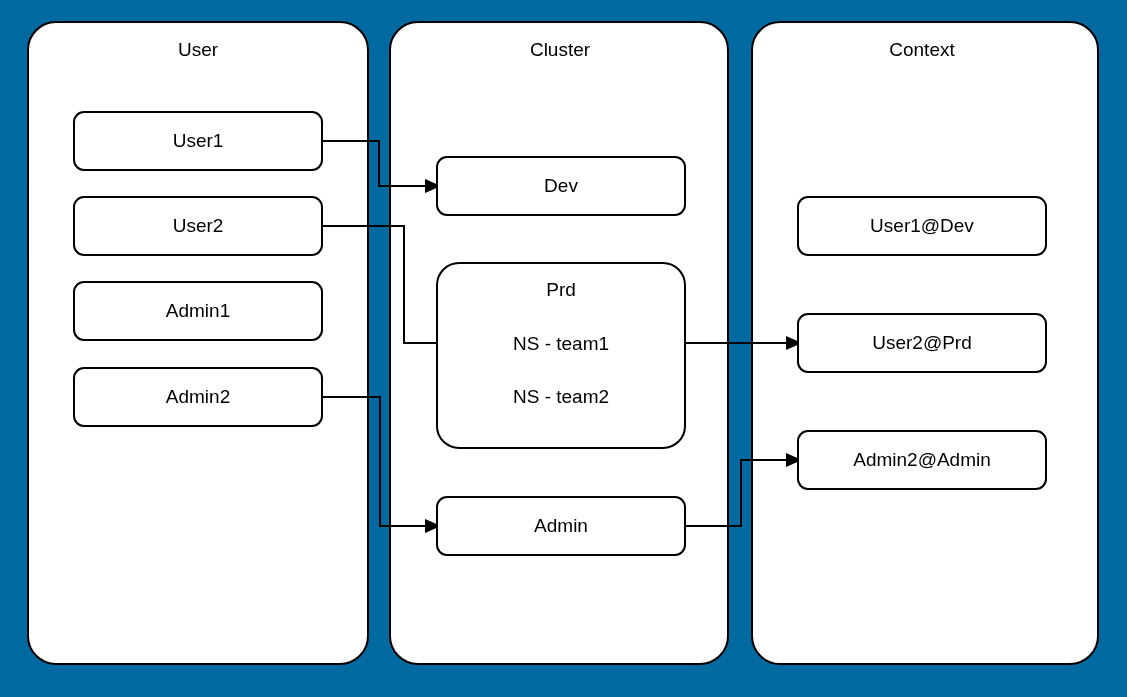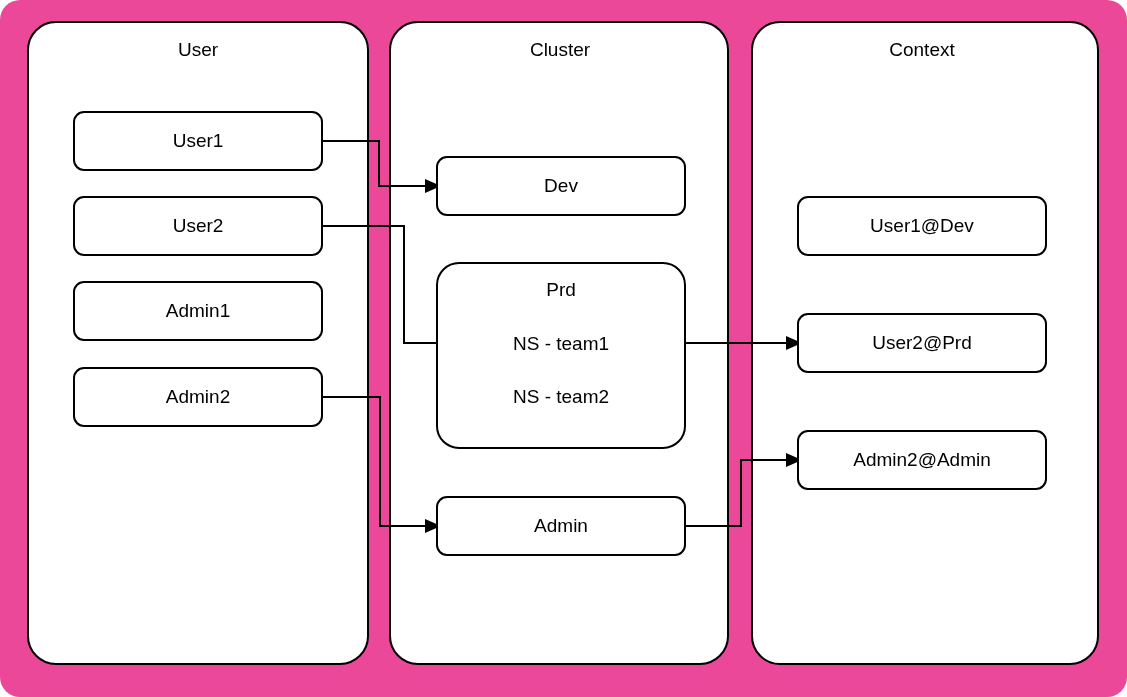--- a/index.html
+++ b/index.html
@@ -9,23 +9,22 @@
     background: #ffffff;
   }
   body {
     font-family: "Liberation Sans", sans-serif;
     color: #000000;
   }
   #canvas {
     position: relative;
     width: 1127px;
     height: 697px;
-    background: #ec4899;
+    background: #0369a1;
     overflow: hidden;
-    border-radius: 20px;
   }
   #diagram-svg {
     position: absolute;
     top: 0;
     left: 0;
     width: 1127px;
     height: 697px;
   }
   .grp-outline {
     fill: #ffffff;

